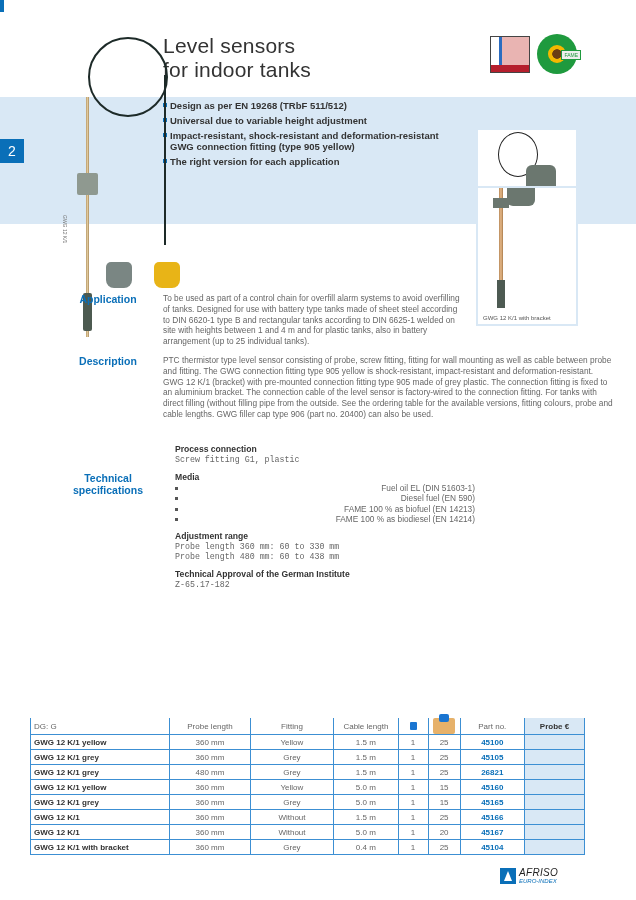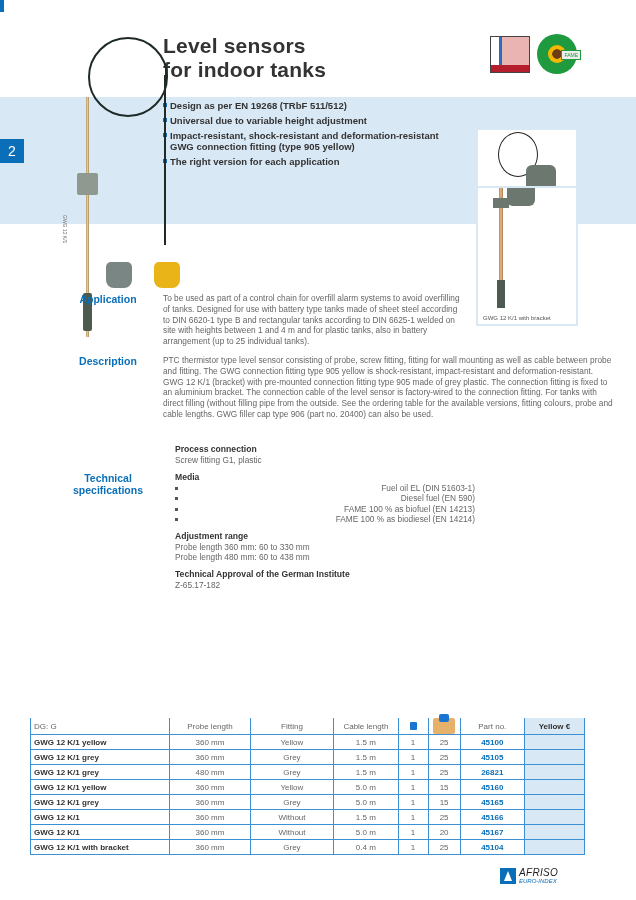--- a/index.html
+++ b/index.html
@@ -1,21 +1,21 @@
 <!DOCTYPE html>
 <html><head>
 <meta charset="utf-8">
 <style>
   * { box-sizing: border-box; margin: 0; padding: 0; }
   html, body { width: 636px; height: 900px; background: #ffffff; overflow: hidden; }
   body { position: relative; font-family: "Liberation Sans", sans-serif; color: #555; }
 
   .top-stripe { position: absolute; left: 0; top: 0; width: 4px; height: 12px; background: #0a6fb8; }
 
-  .title { position: absolute; left: 163px; top: 34px; font-size: 21px; line-height: 24px; color: #333; font-weight: bold; letter-spacing: 0.2px; }
+  .title { position: absolute; left: 163px; top: 34px; font-size: 21px; line-height: 24px; color: #333; font-weight: normal; letter-spacing: 0.2px; }
   .title div { white-space: nowrap; }
 
   .badges { position: absolute; left: 490px; top: 34px; width: 120px; height: 40px; }
   .badge-quality { position: absolute; left: 0; top: 2px; width: 40px; height: 37px; border: 1px solid #444; background: linear-gradient(90deg, #fff 0 20%, #2b6cc0 20% 30%, #e9b4b2 30% 100%); }
   .badge-quality .strip { position: absolute; left: 0; bottom: 0; width: 100%; height: 7px; background: #b51f2d; }
   .badge-bio { position: absolute; left: 47px; top: 0; width: 40px; height: 40px; border-radius: 50%; background: #1f9a3e; display: flex; align-items: center; justify-content: center; }
   .badge-bio .sun { width: 18px; height: 18px; border-radius: 50%; background: radial-gradient(circle, #6b3d14 0 35%, #f5b800 40% 100%); }
   .badge-bio .tag { position: absolute; right: -4px; top: 16px; background: #eee; color: #1f9a3e; font-size: 5px; padding: 1px 2px; border: 1px solid #1f9a3e; }
 
   .feature-band { position: absolute; left: 0; top: 97px; width: 636px; height: 127px; background: #d9e8f5; }
@@ -49,21 +49,21 @@
   
   .section-label { position: absolute; left: 60px; width: 96px; text-align: center; font-size: 10.5px; line-height: 12px; font-weight: bold; color: #0a6fb8; }
   .section-text { position: absolute; left: 163px; font-size: 8.3px; line-height: 10.8px; color: #666; }
   .lbl-app { top: 293px; }
   .txt-app { top: 293px; width: 300px; }
   .lbl-desc { top: 355px; }
   .txt-desc { top: 355px; width: 450px; }
   .lbl-tech { top: 472px; }
   .tech { position: absolute; left: 163px; top: 444px; width: 300px; margin-left: 12px; }
   .tech h4 { font-size: 8.6px; line-height: 11px; font-weight: bold; color: #333; }
-  .tech p { font-size: 8.3px; line-height: 10.5px; color: #666; }
+  .tech p { font-size: 8.3px; line-height: 10.5px; color: #666; font-family: Liberation Mono, monospace; }
   .tech .grp { margin-bottom: 6px; }
   .tech ul { list-style: none; }
   .tech li { position: relative; padding-left: 6px; font-size: 8.3px; line-height: 10.5px; color: #666; text-align: right; }
   .tech li::before { content: ""; position: absolute; left: 0; top: 4px; width: 3px; height: 3px; background: #555; }
 
   
   .order-table { position: absolute; left: 30px; top: 718px; width: 555px; border-collapse: collapse; font-size: 8px; }
   .order-table th, .order-table td { height: 15px; border-bottom: 1px solid #3c8fd3; padding: 0 3px; color: #666; }
   .order-table th { font-weight: normal; text-align: center; }
   .order-table th.c-name { text-align: left; }
@@ -180,21 +180,21 @@
 <table class="order-table">
   <thead>
     <tr>
       <th class="c-name vl" style="width:130px">DG: G</th>
       <th class="vl" style="width:75px">Probe length</th>
       <th class="vl" style="width:78px">Fitting</th>
       <th class="vl" style="width:60px"><span>Cable length</span></th>
       <th class="vl" style="width:28px"><span class="icon-unit"></span></th>
       <th class="vl" style="width:30px"><span class="icon-carton"></span></th>
       <th class="vl" style="width:60px">Part no.</th>
-      <th class="vl vr price" style="width:56px">Yellow €</th>
+      <th class="vl vr price" style="width:56px">Probe €</th>
     </tr>
   </thead>
   <tbody id="table-body">
       <tr>
         <td class="c-name vl">GWG 12 K/1 yellow</td>
         <td class="vl">360 mm</td>
         <td class="vl">Yellow</td>
         <td class="vl">1.5 m</td>
         <td class="vl">1</td>
         <td class="vl">25</td>

